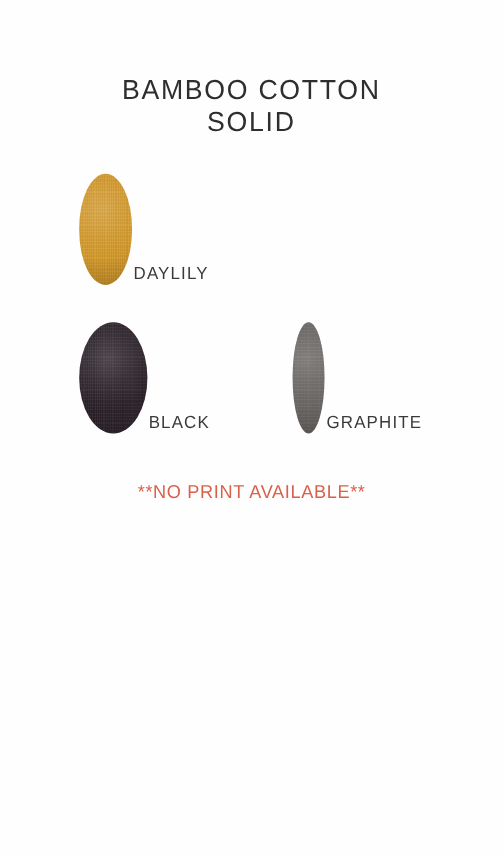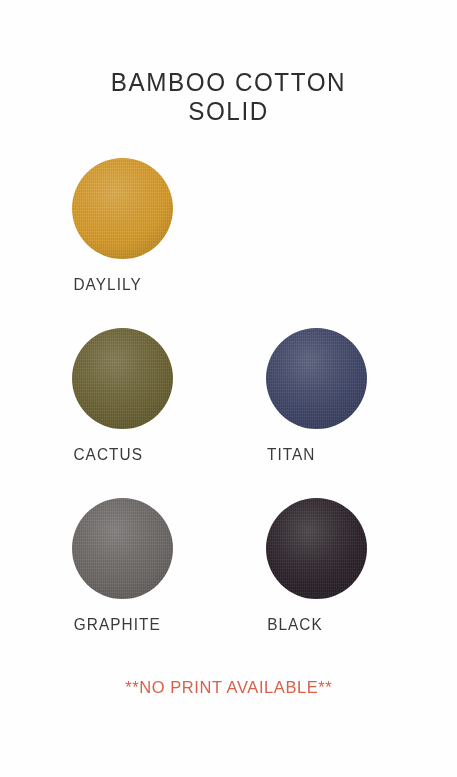--- a/index.html
+++ b/index.html
@@ -58,22 +58,21 @@
   .swatch-row {
     display: flex;
     justify-content: space-between;
     align-items: flex-start;
     padding: 0 28px;
     box-sizing: border-box;
   }
   .swatch {
     width: 120px;
     display: flex;
-    flex-direction: column;
-    align-items: flex-start;
+    align-items: flex-end;
   }
   .swatch-disc {
     width: 101px;
     height: 101px;
     border-radius: 50%;
     position: relative;
     overflow: hidden;
   }
   
   .swatch-disc::before {
@@ -150,39 +149,29 @@
 
   <div class="swatch-grid">
 
     <div class="swatch-row">
       <div class="swatch">
         <div class="swatch-disc" style="background-color: rgb(213, 154, 42);"></div>
         <div class="swatch-label" style="color: rgb(58, 58, 58);">DAYLILY</div>
       </div>
     </div>
 
-    <div class="swatch-row">
-      <div class="swatch">
-        <div class="swatch-disc" style="background-color: rgb(107, 98, 52);"></div>
-        <div class="swatch-label" style="color: rgb(58, 58, 58);">CACTUS</div>
-      </div>
-      <div class="swatch">
-        <div class="swatch-disc" style="background-color: rgb(62, 69, 102);"></div>
-        <div class="swatch-label" style="color: rgb(58, 58, 58);">TITAN</div>
-      </div>
-    </div>
 
     <div class="swatch-row">
       <div class="swatch">
+        <div class="swatch-disc" style="background-color: rgb(43, 34, 41);"></div>
+        <div class="swatch-label" style="color: rgb(58, 58, 58);">BLACK</div>
+      </div>
+      <div class="swatch">
         <div class="swatch-disc" style="background-color: rgb(107, 103, 101);"></div>
         <div class="swatch-label" style="color: rgb(58, 58, 58);">GRAPHITE</div>
-      </div>
-      <div class="swatch">
-        <div class="swatch-disc" style="background-color: rgb(43, 34, 41);"></div>
-        <div class="swatch-label" style="color: rgb(58, 58, 58);">BLACK</div>
       </div>
     </div>
 
   </div>
 
   <div class="footer-note" style="color: rgb(217, 96, 74);">**NO PRINT AVAILABLE**</div>
 
 </div>
 
 </body></html>

